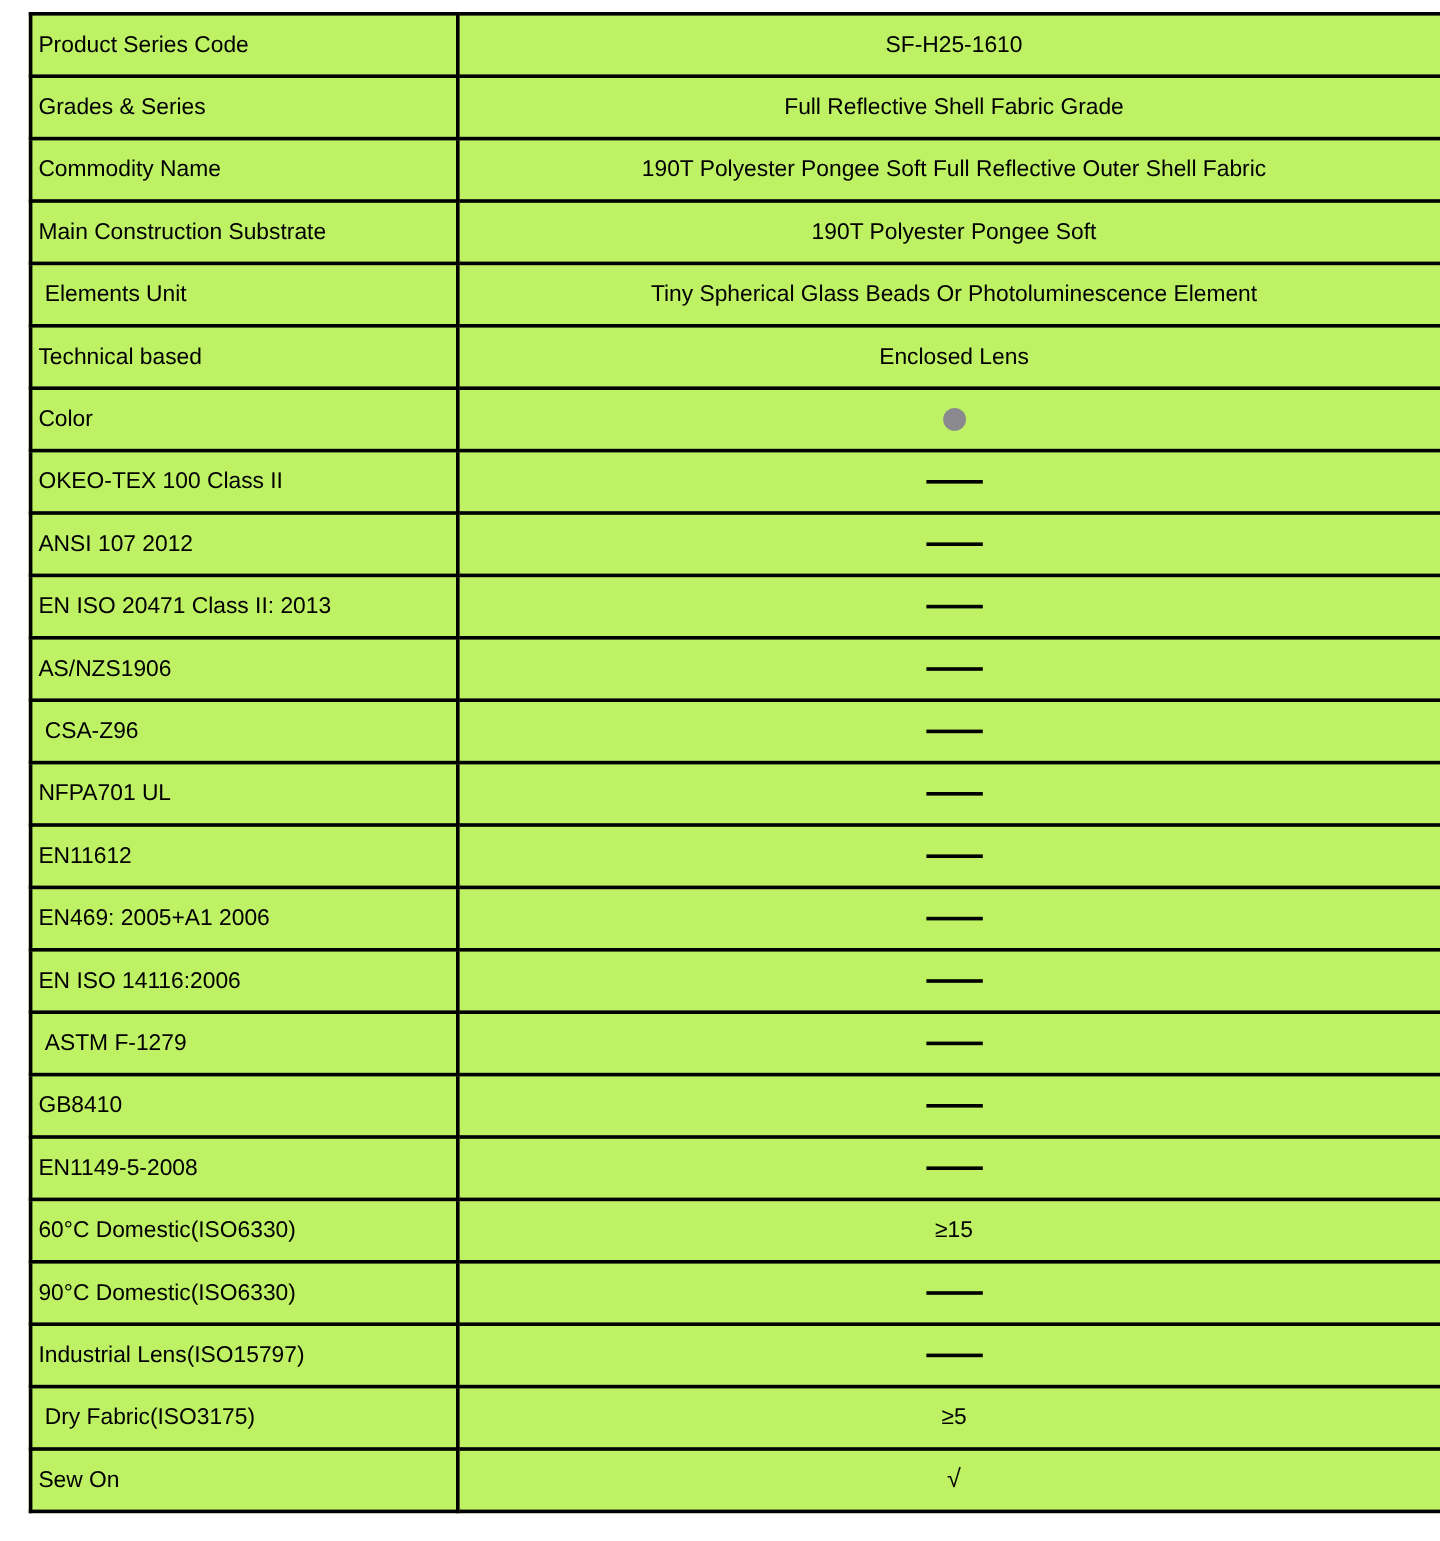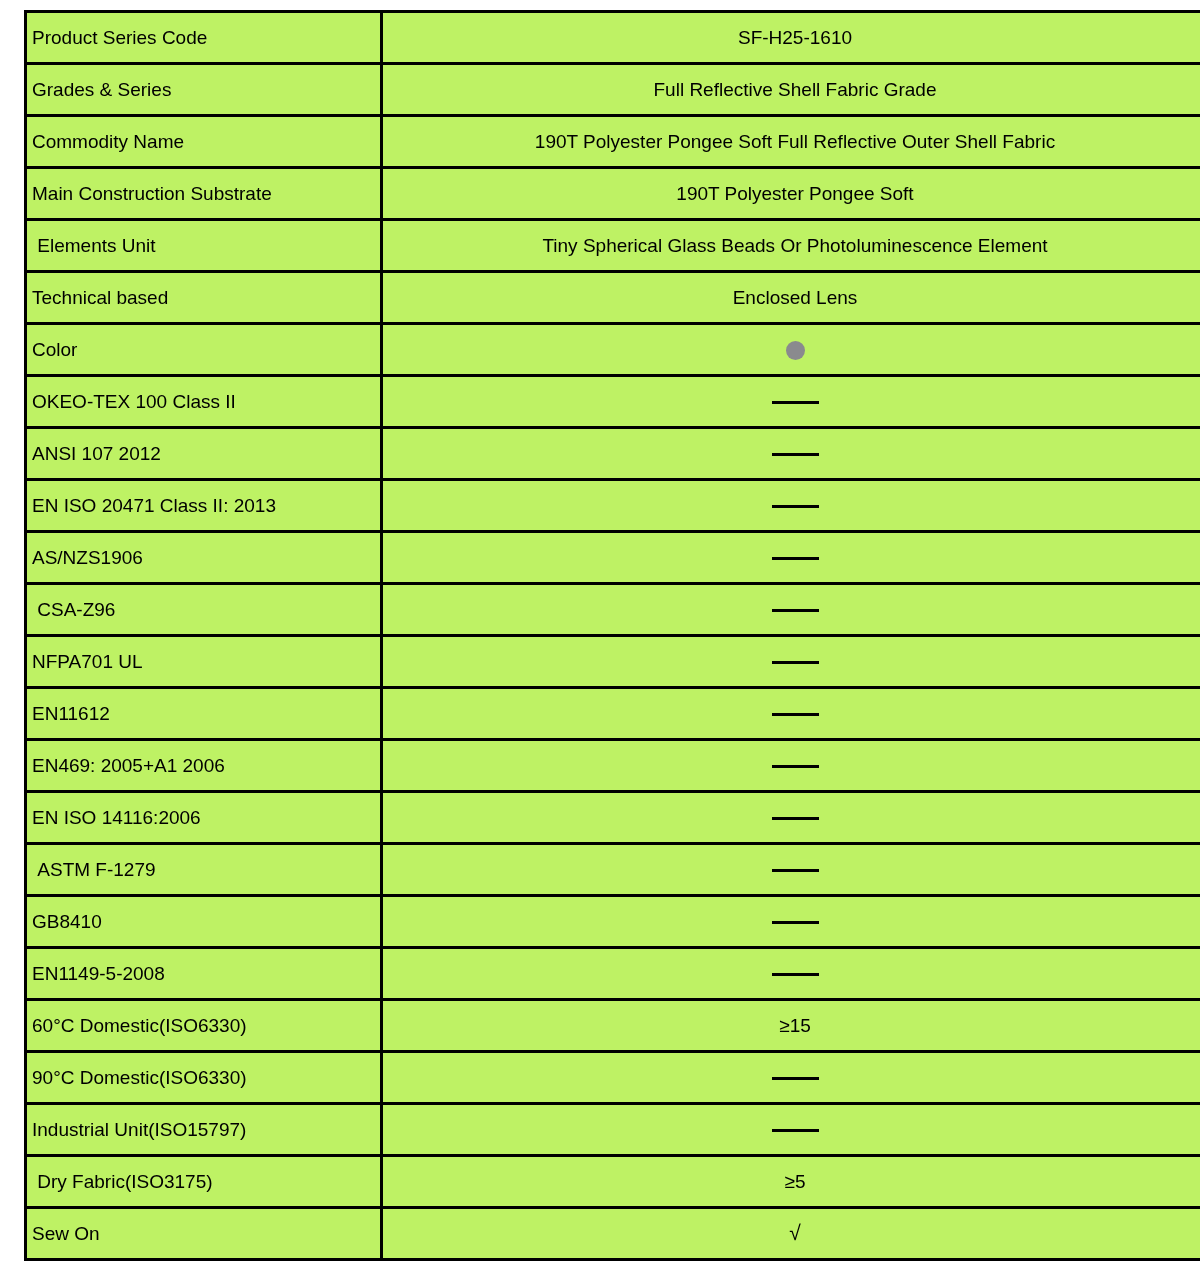--- a/index.html
+++ b/index.html
@@ -145,21 +145,21 @@
       </tr>
       <tr>
         <td class="label-cell">60°C Domestic(ISO6330)</td>
         <td class="value-cell"><span class="value-text">≥15</span></td>
       </tr>
       <tr>
         <td class="label-cell">90°C Domestic(ISO6330)</td>
         <td class="value-cell"><span class="dash"></span></td>
       </tr>
       <tr>
-        <td class="label-cell">Industrial Unit(ISO15797)</td>
+        <td class="label-cell">Industrial Lens(ISO15797)</td>
         <td class="value-cell"><span class="dash"></span></td>
       </tr>
       <tr>
         <td class="label-cell"> Dry Fabric(ISO3175)</td>
         <td class="value-cell"><span class="value-text">≥5</span></td>
       </tr>
       <tr>
         <td class="label-cell">Sew On</td>
         <td class="value-cell"><span class="check">√</span></td>
       </tr>

